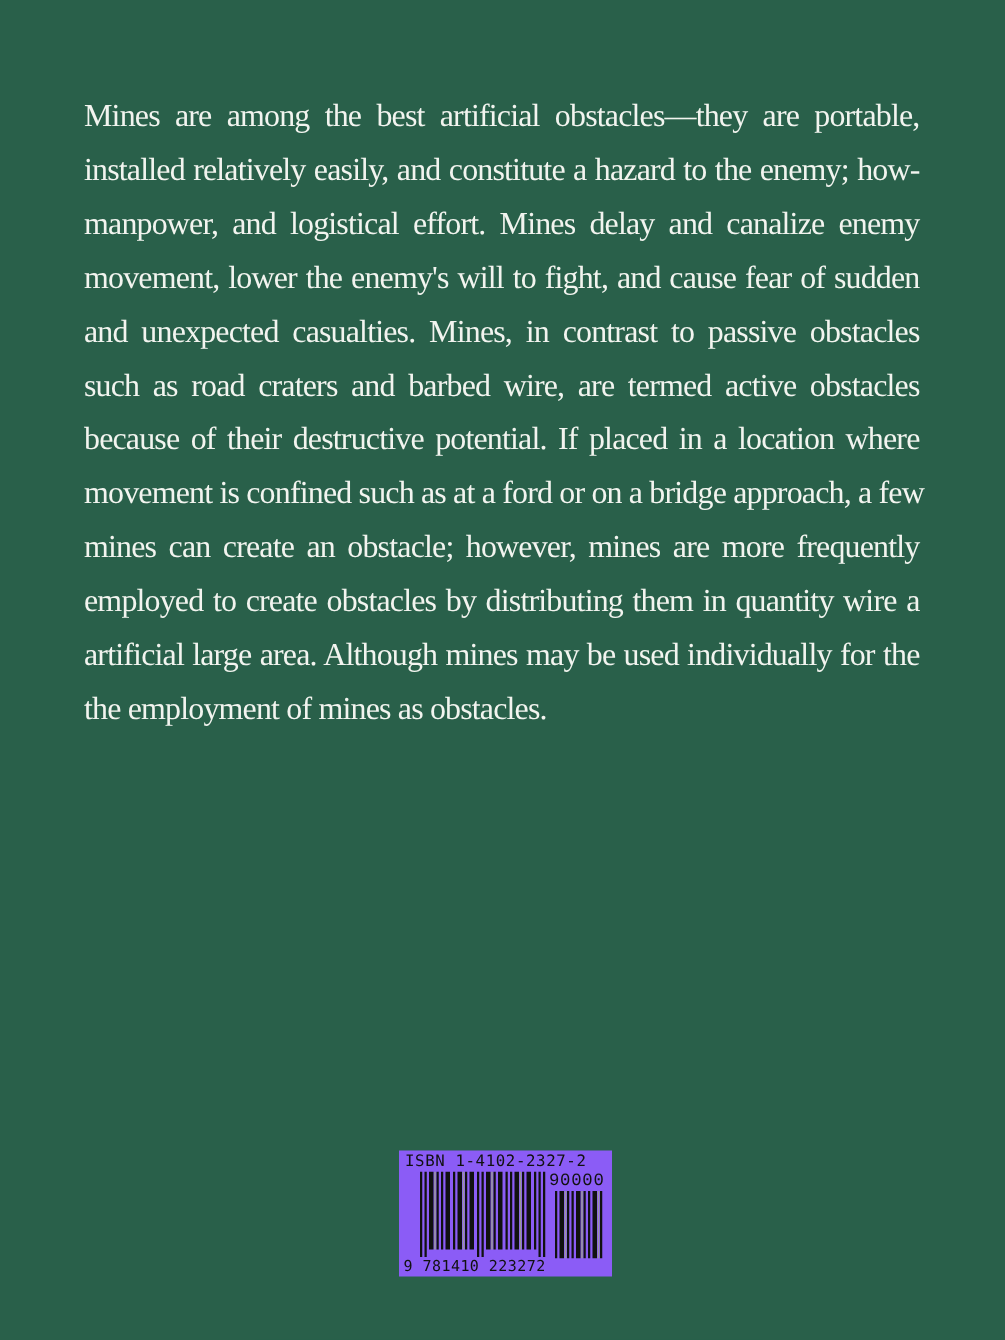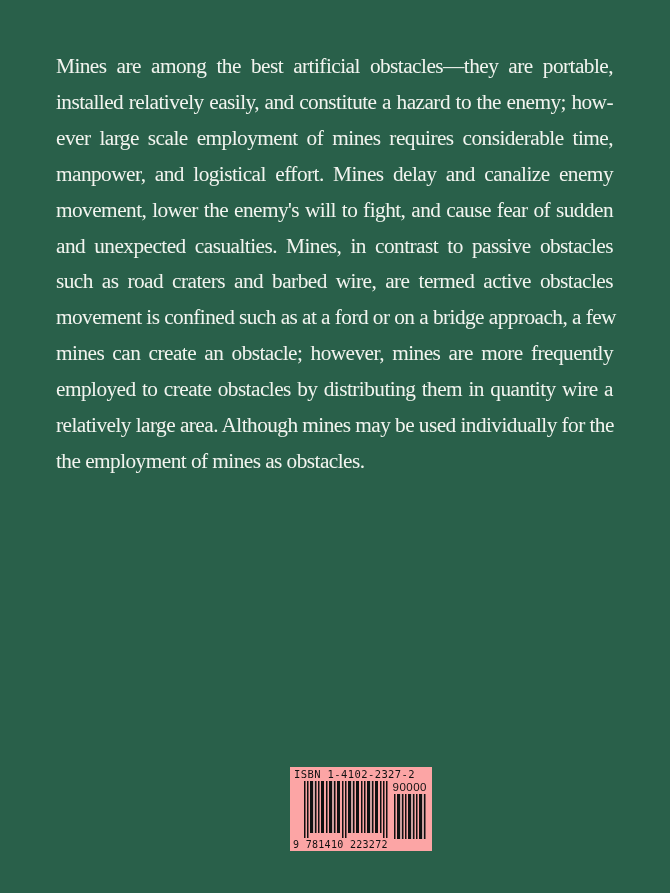--- a/index.html
+++ b/index.html
@@ -1,61 +1,60 @@
 <!DOCTYPE html>
 <html><head>
 <meta charset="utf-8">
 <style>
   html, body { margin:0; padding:0; }
   body {
     width:670px; height:893px; background:#29604a; position:relative; overflow:hidden;
     font-family:"Liberation Serif", "DejaVu Serif", serif;
   }
   .body-text {
-    position:absolute; left:56px; top:49px; width:557px;
+    position:absolute; left:56px; top:60px; width:557px;
     color:#f2f4ef; font-size:21.3px; line-height:35.9px;
     text-align:justify; letter-spacing:-0.55px;
   }
   .body-text .line { display:block; text-align-last:justify; white-space:nowrap; }
   .body-text .line.last { text-align-last:left; }
   .isbn-box {
     position:absolute; left:266px; top:767px; width:142px; height:84px;
-    background:#fca5a5;
-    margin-left:24px;
+    background:#8b5cf6;
   }
   .isbn-label {
     position:absolute; left:4px; top:1px; font-family:"DejaVu Sans Mono", monospace;
     font-size:10.5px; color:#111; letter-spacing:0.4px;
   }
   .price-label {
-    position:absolute; right:5px; top:14px; font-family:Liberation Sans, sans-serif;
+    position:absolute; right:5px; top:14px; font-family:Liberation Mono, monospace;
     font-size:11.5px; color:#111; letter-spacing:0.5px;
   }
   .digits {
     position:absolute; left:3px; bottom:1px; font-family:"DejaVu Sans Mono", monospace;
     font-size:10px; color:#111; letter-spacing:0.3px;
   }
   .bars-main { position:absolute; left:14px; top:14px; width:84px; height:57px; }
   .bars-add { position:absolute; left:104px; top:27px; width:33px; height:45px; }
 </style>
 </head>
 <body>
 
 <div class="body-text">
   <span class="line">Mines are among the best artificial obstacles—they are portable,</span>
   <span class="line">installed relatively easily, and constitute a hazard to the enemy; how-</span>
-  <span class="line">ever large scale employment of mines requires considerable time,</span>
   <span class="line">manpower, and logistical effort.  Mines delay and canalize enemy</span>
   <span class="line">movement, lower the enemy's will to fight, and cause fear of sudden</span>
   <span class="line">and unexpected casualties.  Mines, in contrast to passive obstacles</span>
   <span class="line">such as road craters and barbed wire, are termed active obstacles</span>
+  <span class="line">because of their destructive potential.  If placed in a location where</span>
   <span class="line">movement is confined such as at a ford or on a bridge approach, a few</span>
   <span class="line">mines can create an obstacle; however, mines are more frequently</span>
   <span class="line">employed to create obstacles by distributing them in quantity wire a</span>
-  <span class="line">relatively large area.  Although mines may be used individually for the</span>
+  <span class="line">artificial large area.  Although mines may be used individually for the</span>
   <span class="line last">the employment of mines as obstacles.</span>
 </div>
 
 <div class="isbn-box">
   <span class="isbn-label">ISBN 1-4102-2327-2</span>
   <span class="price-label">90000</span>
   <svg class="bars-main" viewBox="0 0 84 57" preserveAspectRatio="none">
     <g fill="#111">
       <rect x="0" y="0" width="1.5" height="57"></rect>
         <rect x="3" y="0" width="1.5" height="57"></rect>

